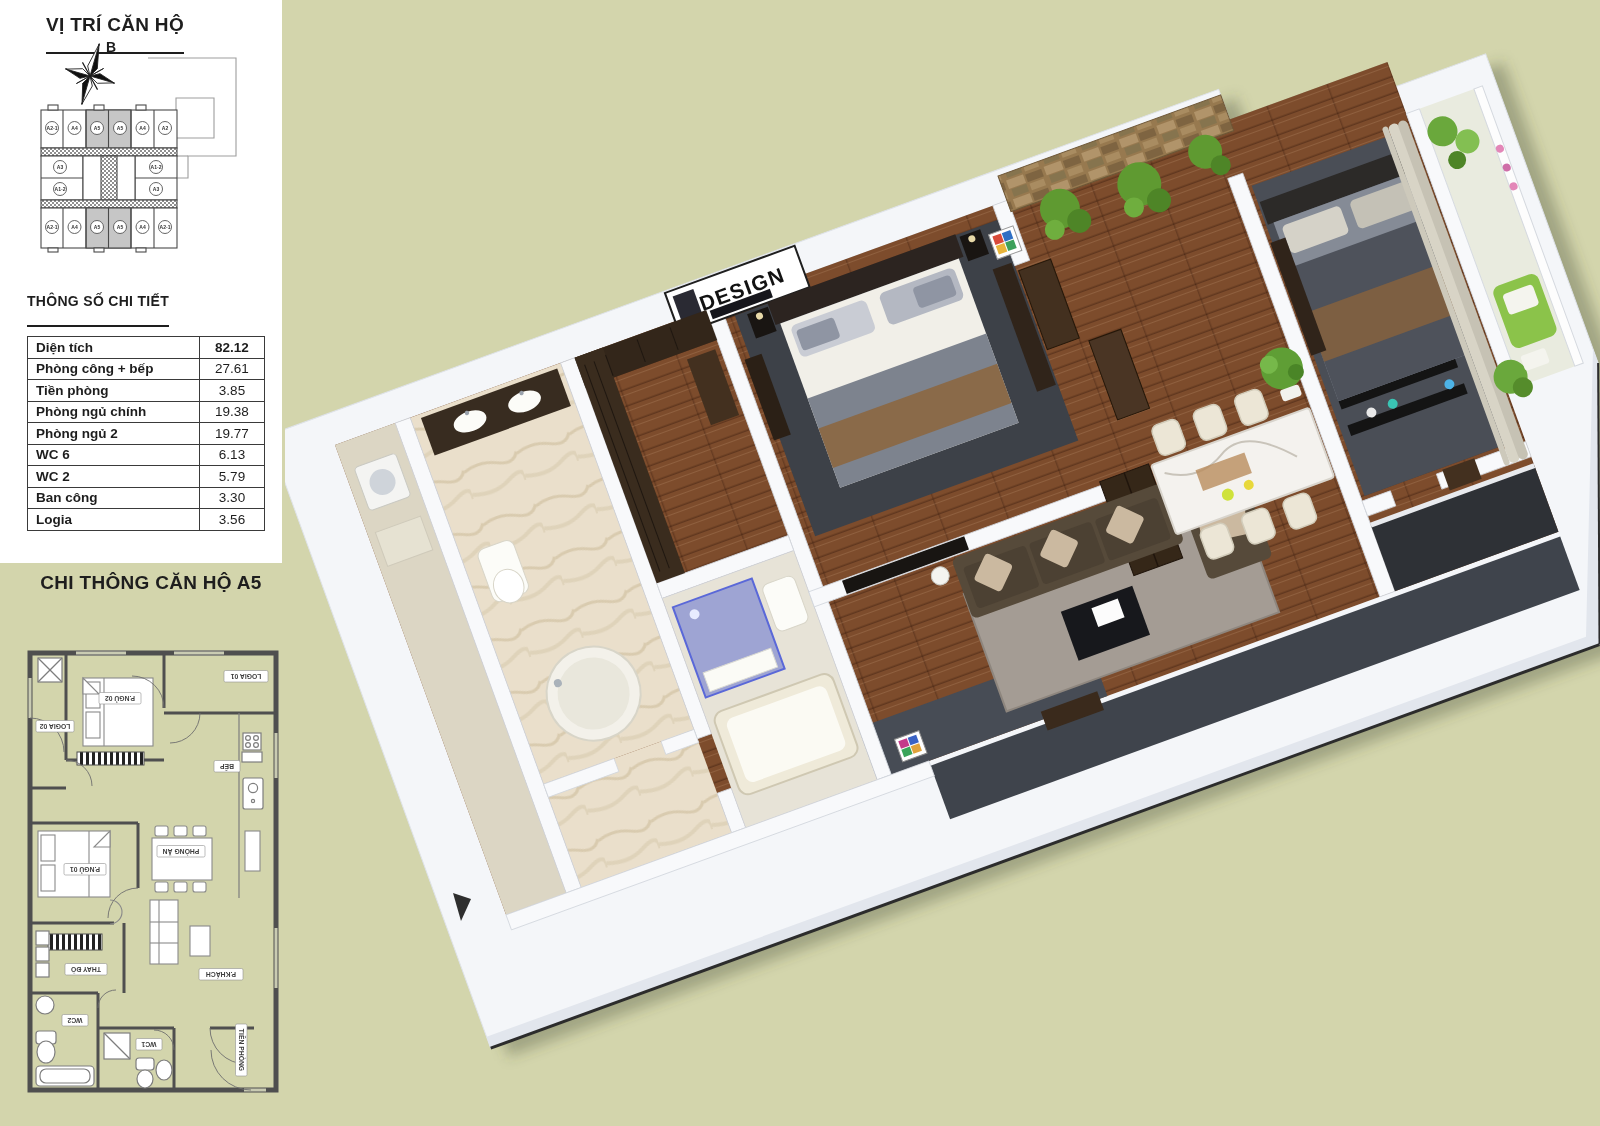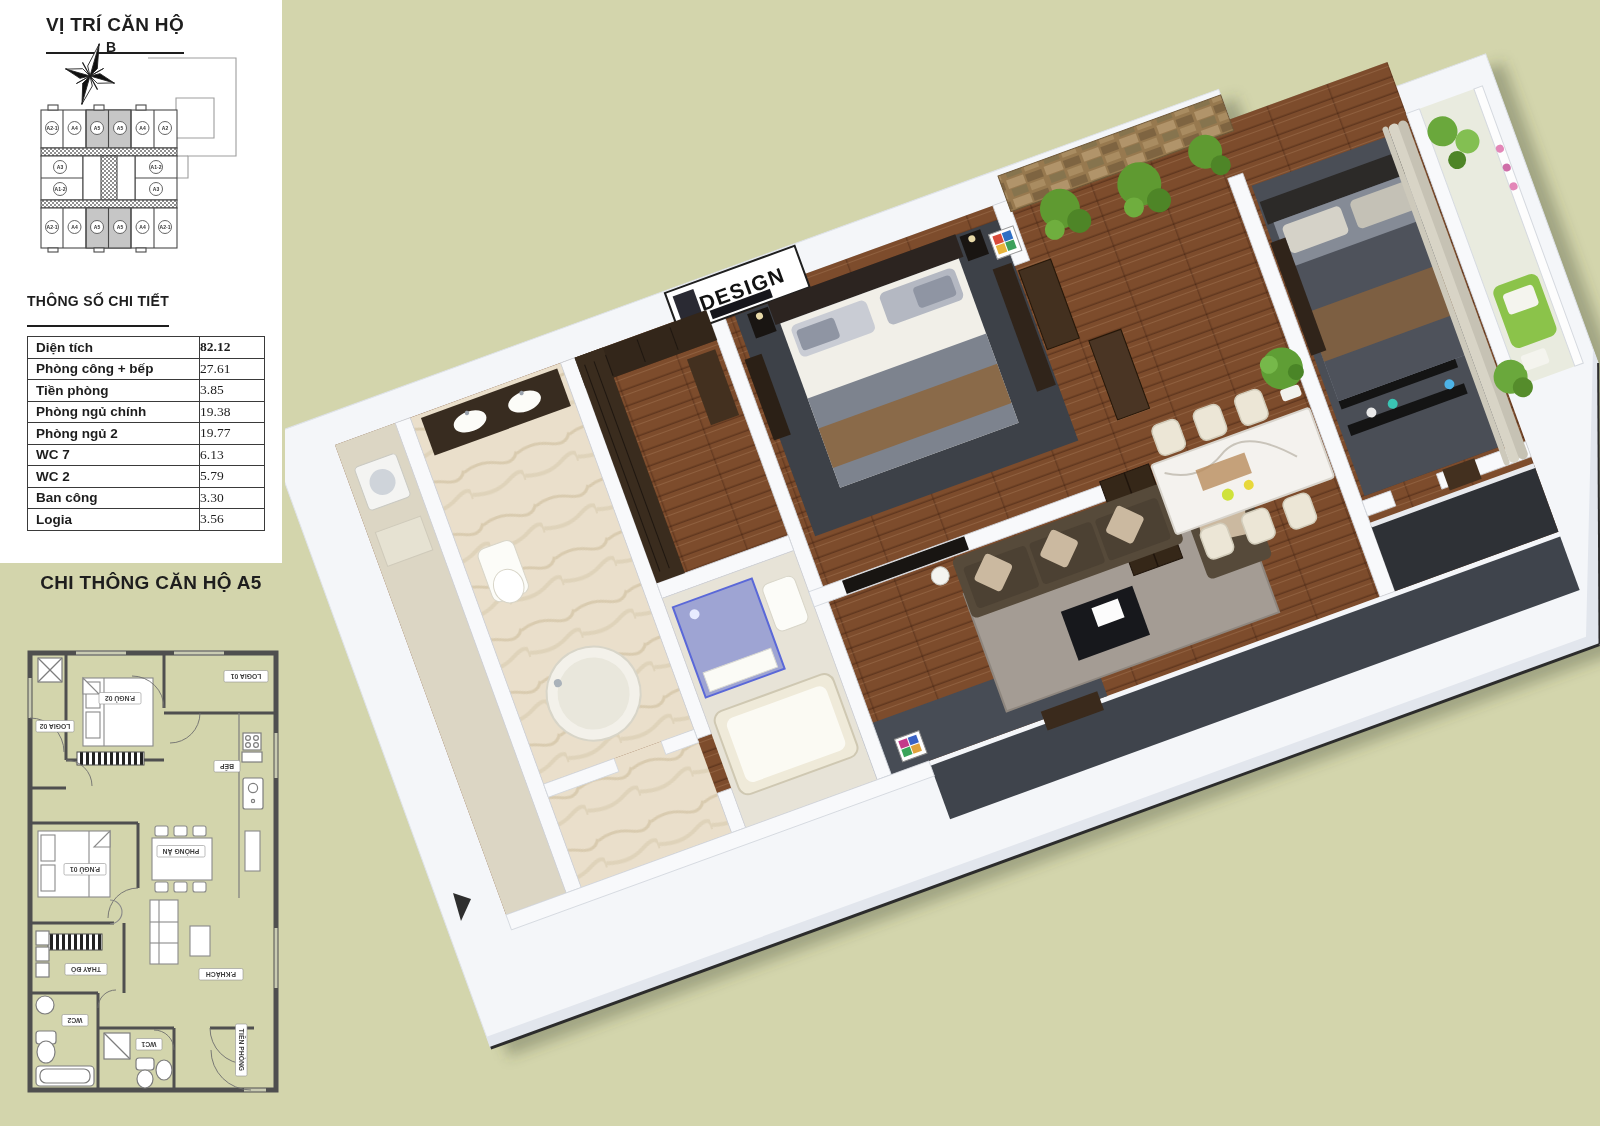--- a/index.html
+++ b/index.html
@@ -7,21 +7,21 @@
        font-family:"Liberation Sans",sans-serif;overflow:hidden;}
   .abs{position:absolute;}
   .sidebar-panel{left:0;top:0;width:282px;height:563px;background:#ffffff;}
   .sec-title{font-weight:bold;color:#1e1e1e;letter-spacing:.3px;white-space:nowrap;}
   .ul{border-bottom:2.5px solid #1e1e1e;padding-bottom:16px;display:inline-block;}
   #loc-title{left:46px;top:14px;font-size:19px;}
   #specs-title{left:27px;top:293px;font-size:14px;}
   #spec-table{left:27px;top:336px;border-collapse:collapse;background:#fff;}
   #spec-table td{border:1.3px solid #3a3a3a;font-size:13.5px;color:#1d1d1d;height:20.5px;padding:0;}
   #spec-table td.lbl{width:163px;padding-left:8px;font-weight:bold;}
-  #spec-table td.val{width:64px;font-weight:normal;font-family:Liberation Serif, serif;}
+  #spec-table td.val{width:64px;text-align:center;font-weight:normal;}
   #spec-table tr.em td.val{font-weight:bold;}
   #detail-title{left:0;top:572px;width:302px;text-align:center;font-size:19px;
                 font-weight:bold;color:#1e1e1e;letter-spacing:.3px;}
   svg{position:absolute;display:block;}
   text{font-family:"Liberation Sans",sans-serif;}
   .pill-t{font-size:6.8px;font-weight:bold;fill:#3d3d3d;}
   .unit-t{font-size:5px;font-weight:bold;fill:#333;}
 </style>
 </head>
 <body>
@@ -156,21 +156,21 @@
       </tr>
   <tr>
         <td class="lbl">Phòng ngủ chính</td>
         <td class="val">19.38</td>
       </tr>
   <tr>
         <td class="lbl">Phòng ngủ 2</td>
         <td class="val">19.77</td>
       </tr>
   <tr>
-        <td class="lbl">WC 7</td>
+        <td class="lbl">WC 6</td>
         <td class="val">6.13</td>
       </tr>
   <tr>
         <td class="lbl">WC 2</td>
         <td class="val">5.79</td>
       </tr>
   <tr>
         <td class="lbl">Ban công</td>
         <td class="val">3.30</td>
       </tr>

